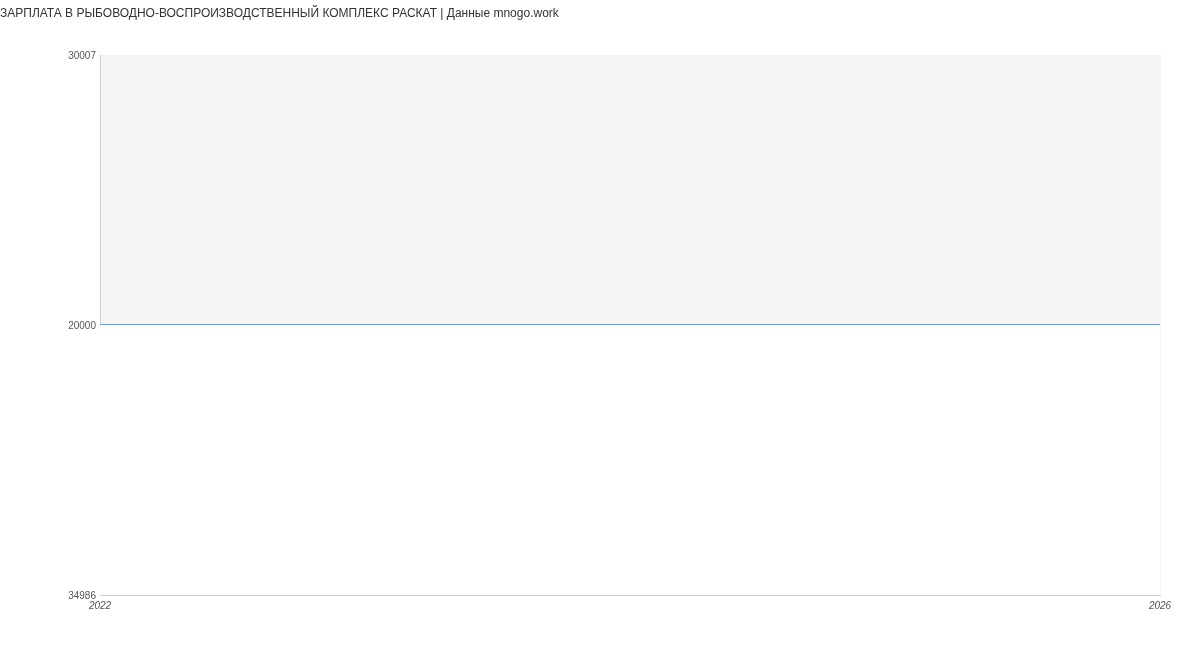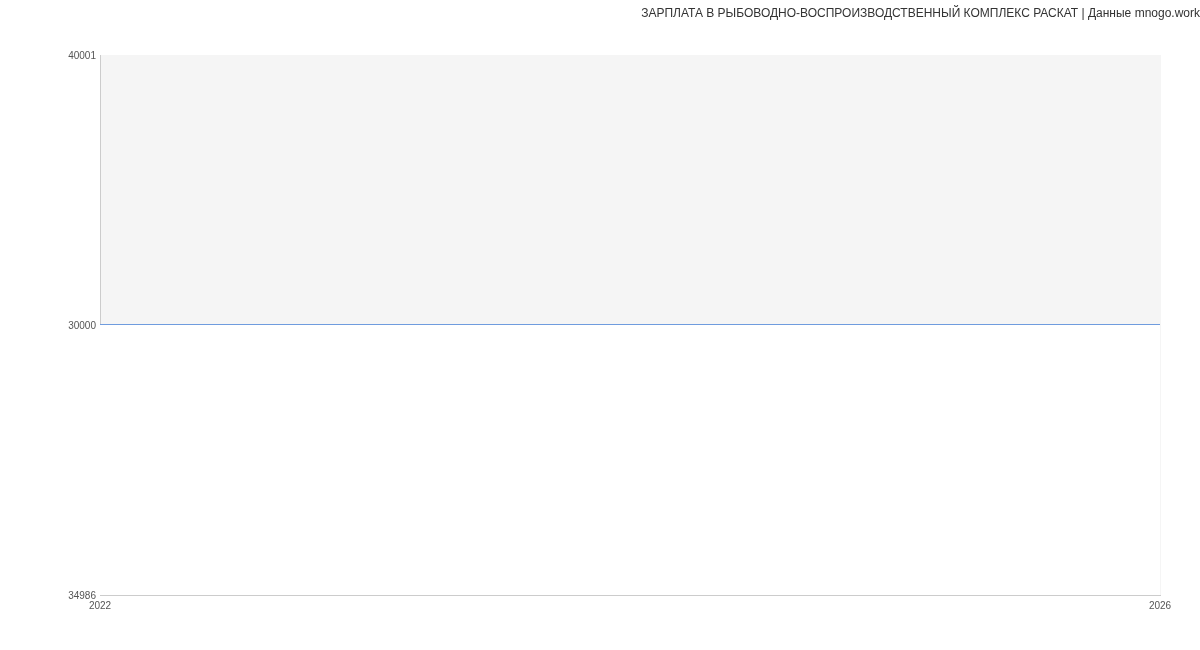--- a/index.html
+++ b/index.html
@@ -15,21 +15,21 @@
   .chart-container {
     position: relative;
     width: 1200px;
     height: 650px;
   }
   .chart-title {
     position: absolute;
     top: 6px;
     left: 0;
     right: 0;
-    text-align: right;
+    text-align: left;
     font-size: 12px;
     color: #333333;
   }
   .plot-area {
     position: absolute;
     left: 100px;
     top: 55px;
     width: 1060px;
     height: 540px;
     background: #f5f5f5;
@@ -43,20 +43,21 @@
     font-size: 10px;
     color: #555555;
     transform: translateY(-50%);
   }
   .x-tick-label {
     position: absolute;
     top: 600px;
     font-size: 10px;
     color: #555555;
     transform: translateX(-50%);
+    font-style: italic;
   }
   .data-line {
     position: absolute;
     left: 100px;
     width: 1060px;
     height: 0;
     border-top: 1.5px solid #6f9cde;
   }
   
   .lower-mask {
@@ -72,20 +73,20 @@
 <div class="chart-container">
 
   <div class="chart-title">ЗАРПЛАТА В  РЫБОВОДНО-ВОСПРОИЗВОДСТВЕННЫЙ КОМПЛЕКС РАСКАТ | Данные mnogo.work</div>
 
   <div class="plot-area"></div>
 
   <div class="lower-mask" style="top:325px; height:270px;"></div>
 
   <div class="data-line" style="top:324px;"></div>
 
-  <div class="y-tick-label" style="top:55px;">40001</div>
-  <div class="y-tick-label" style="top:325px;">30000</div>
+  <div class="y-tick-label" style="top:55px;">30007</div>
+  <div class="y-tick-label" style="top:325px;">20000</div>
   <div class="y-tick-label" style="top:595px;">34986</div>
 
   <div class="x-tick-label" style="left:100px;">2022</div>
   <div class="x-tick-label" style="left:1160px;">2026</div>
 
 </div>
 
 </body></html>

